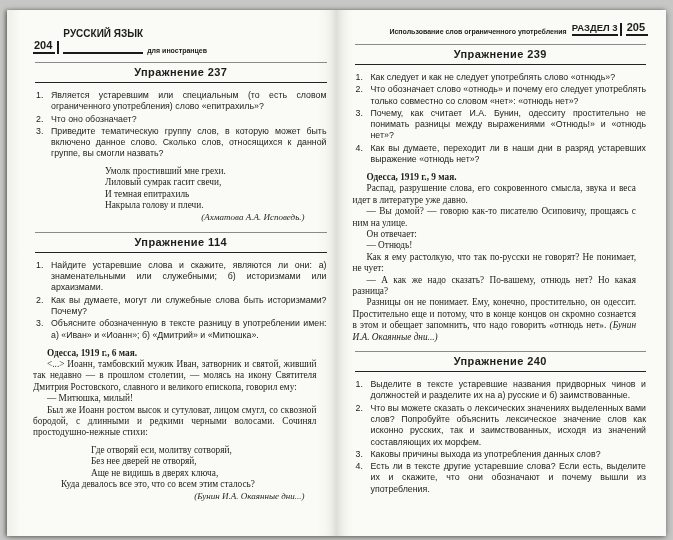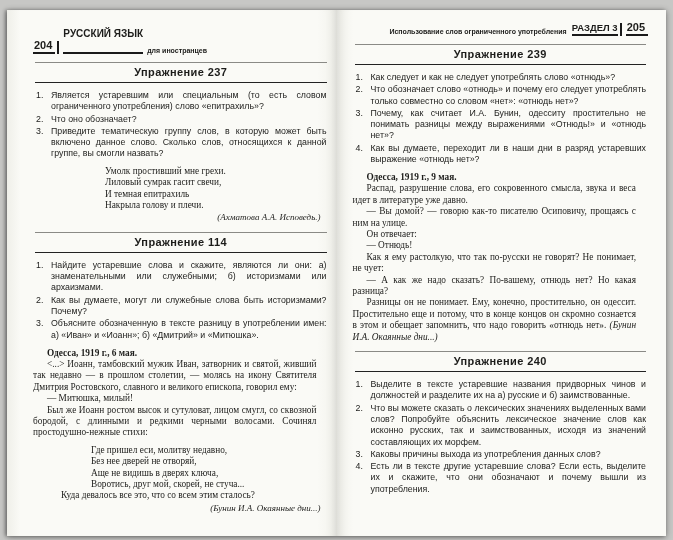--- a/index.html
+++ b/index.html
@@ -68,21 +68,21 @@
   .passage p { text-indent:14px; }
   .dateline { font-family:"Liberation Serif", serif; font-weight:bold; font-size:9.3px; line-height:12px; text-indent:14px; margin-top:6px; }
 
   .poem { font-family:"Liberation Serif", serif; font-size:9.3px; line-height:11.4px; margin-top:6px; }
   .poem1 { margin-left:72px; }
   .poem2 { margin-left:58px; }
   .poem-final { font-family:"Liberation Serif", serif; font-size:9.3px; line-height:11.4px; margin-left:28px; }
   .cite {
     font-family:"Liberation Serif", serif; font-style:italic;
     font-size:9px; line-height:11.4px; text-align:right;
-    margin:1px 8px 4px 0;
+    margin:1px 24px 4px 0;
   }
   .cite-inline { font-style:italic; }
 </style>
 </head>
 <body>
 
 <div class="spread">
 
   <div class="page left">
 
@@ -118,24 +118,23 @@
     </ol>
 
     <div class="dateline">Одесса, 1919 г., 6 мая.</div>
     <div class="passage">
       <p>&lt;...&gt; Иоанн, тамбовский мужик Иван, затворник и святой, живший так недавно — в прошлом столетии, — молясь на икону Святителя Дмитрия Ростовского, славного и великого епископа, говорил ему:</p>
       <p>— Митюшка, милый!</p>
       <p>Был же Иоанн ростом высок и сутуловат, лицом смугл, со сквозной бородой, с длинными и редкими черными волосами. Сочинял простодушно-нежные стихи:</p>
     </div>
 
     <div class="poem poem2">
-      <div>Где пришел еси, молитву недавно,</div>
+      <div>Где отворяй еси, молитву сотворяй,</div>
       <div>Без нее дверей не отворяй,</div>
       <div>Аще не видишь в дверях ключа,</div>
-      <div>Воротись, друг мой, скорей, не стуча...</div>
     </div>
     <div class="poem-final">Куда девалось все это, что со всем этим сталось?</div>
     <div class="cite">(Бунин И.А.  Окаянные дни...)</div>
 
   </div>
 
   <div class="page right">
 
     <div class="run-head rightside">
       <span class="runtitle">Использование слов ограниченного употребления</span>

